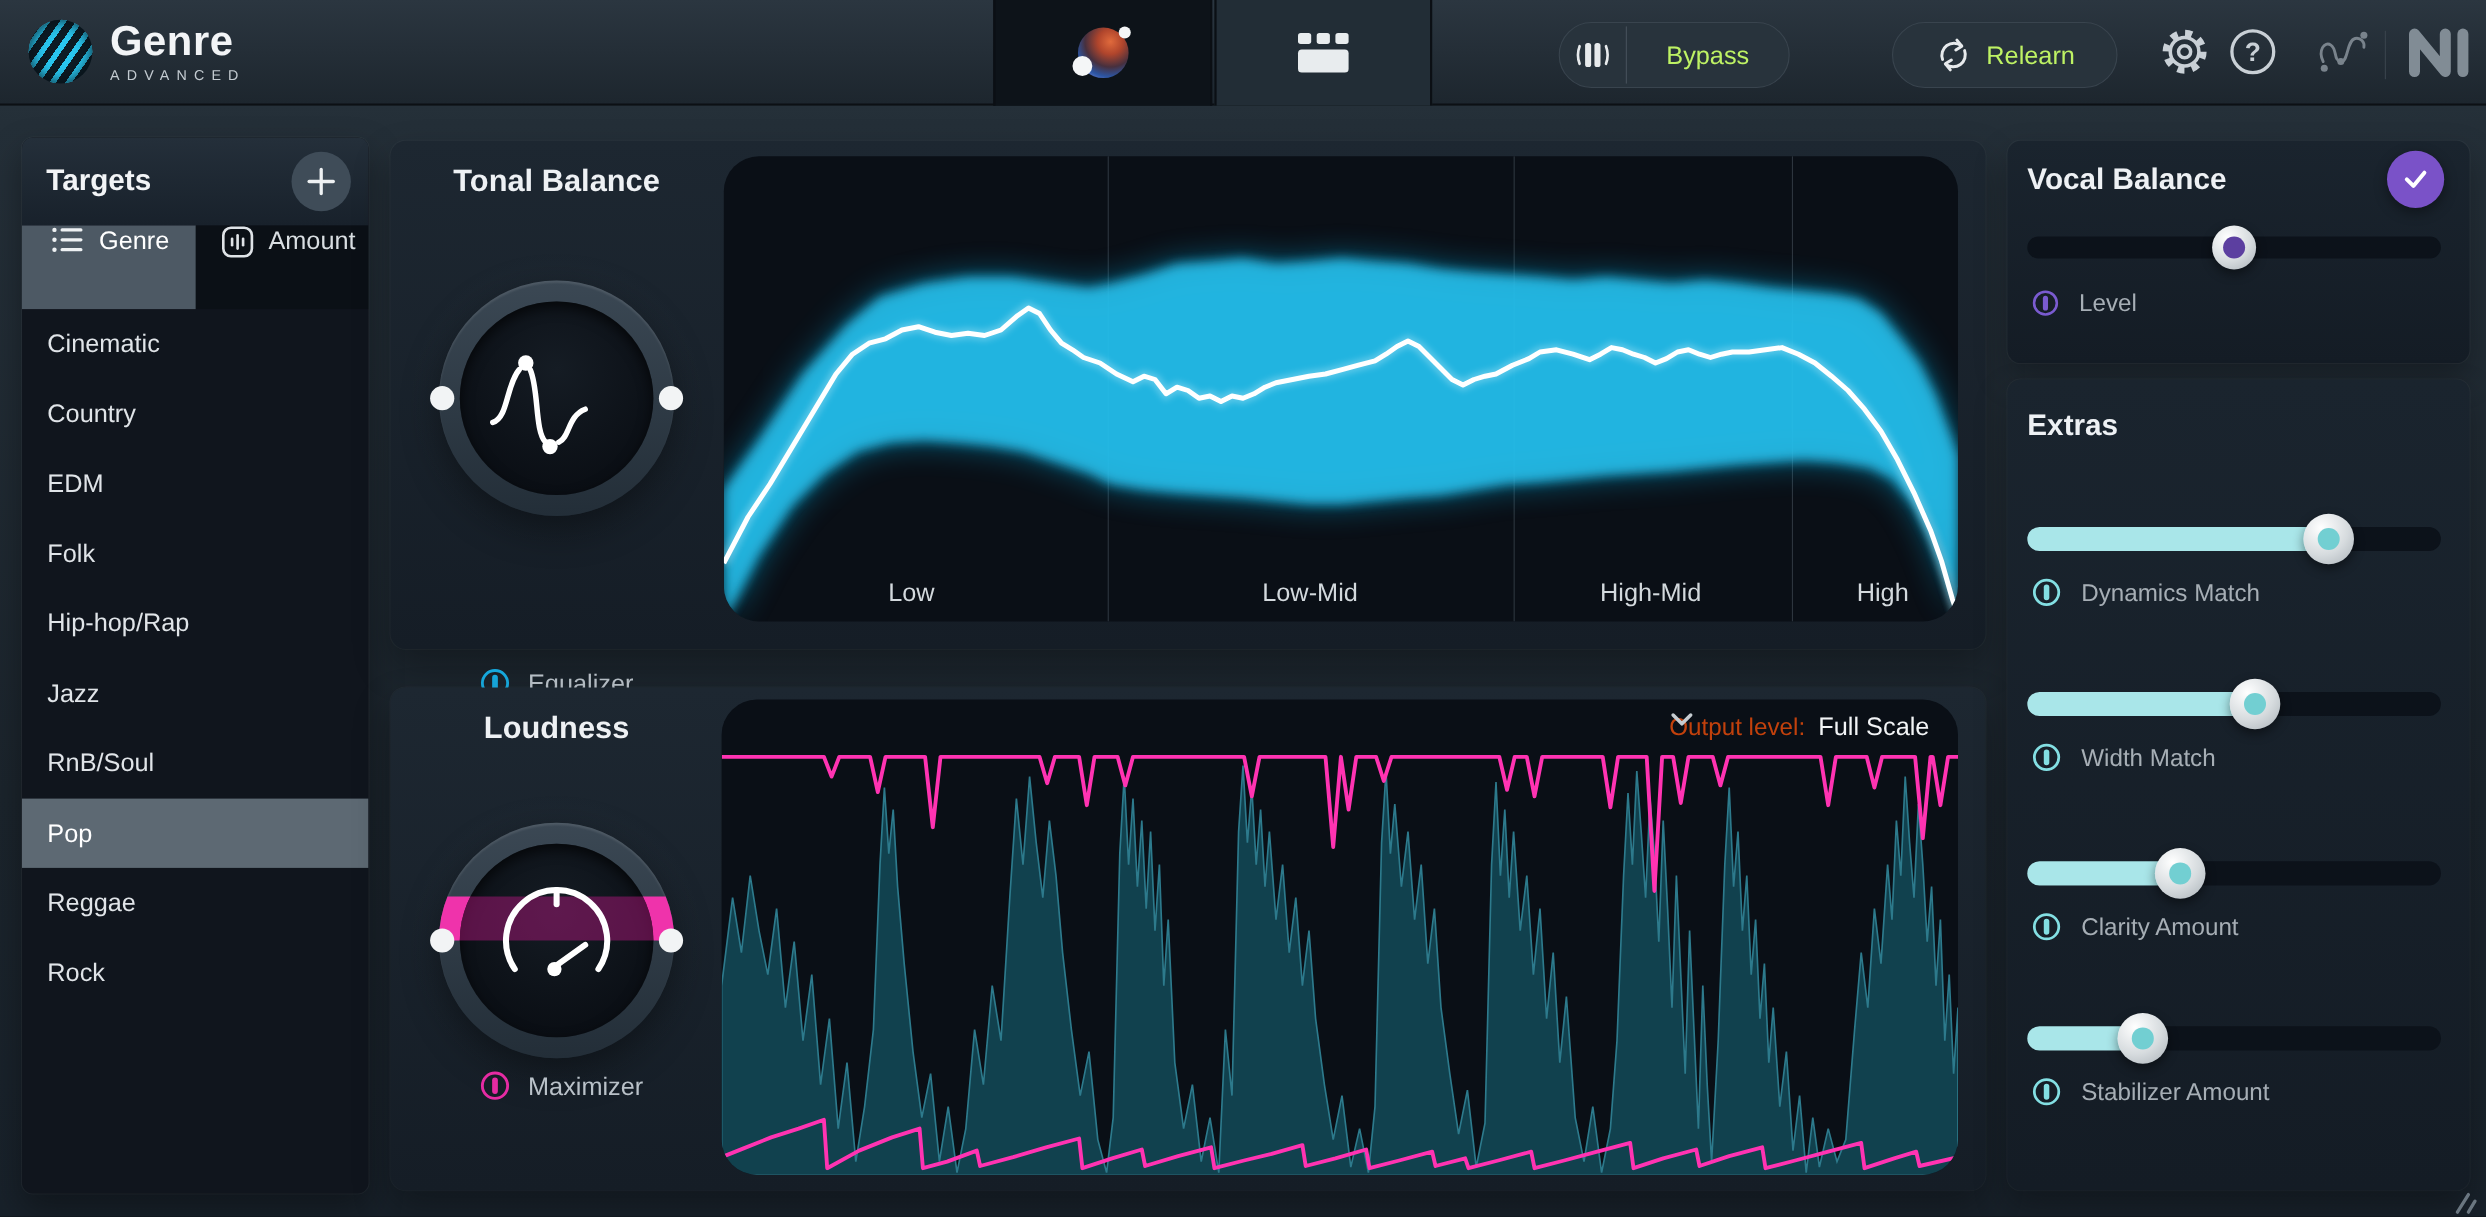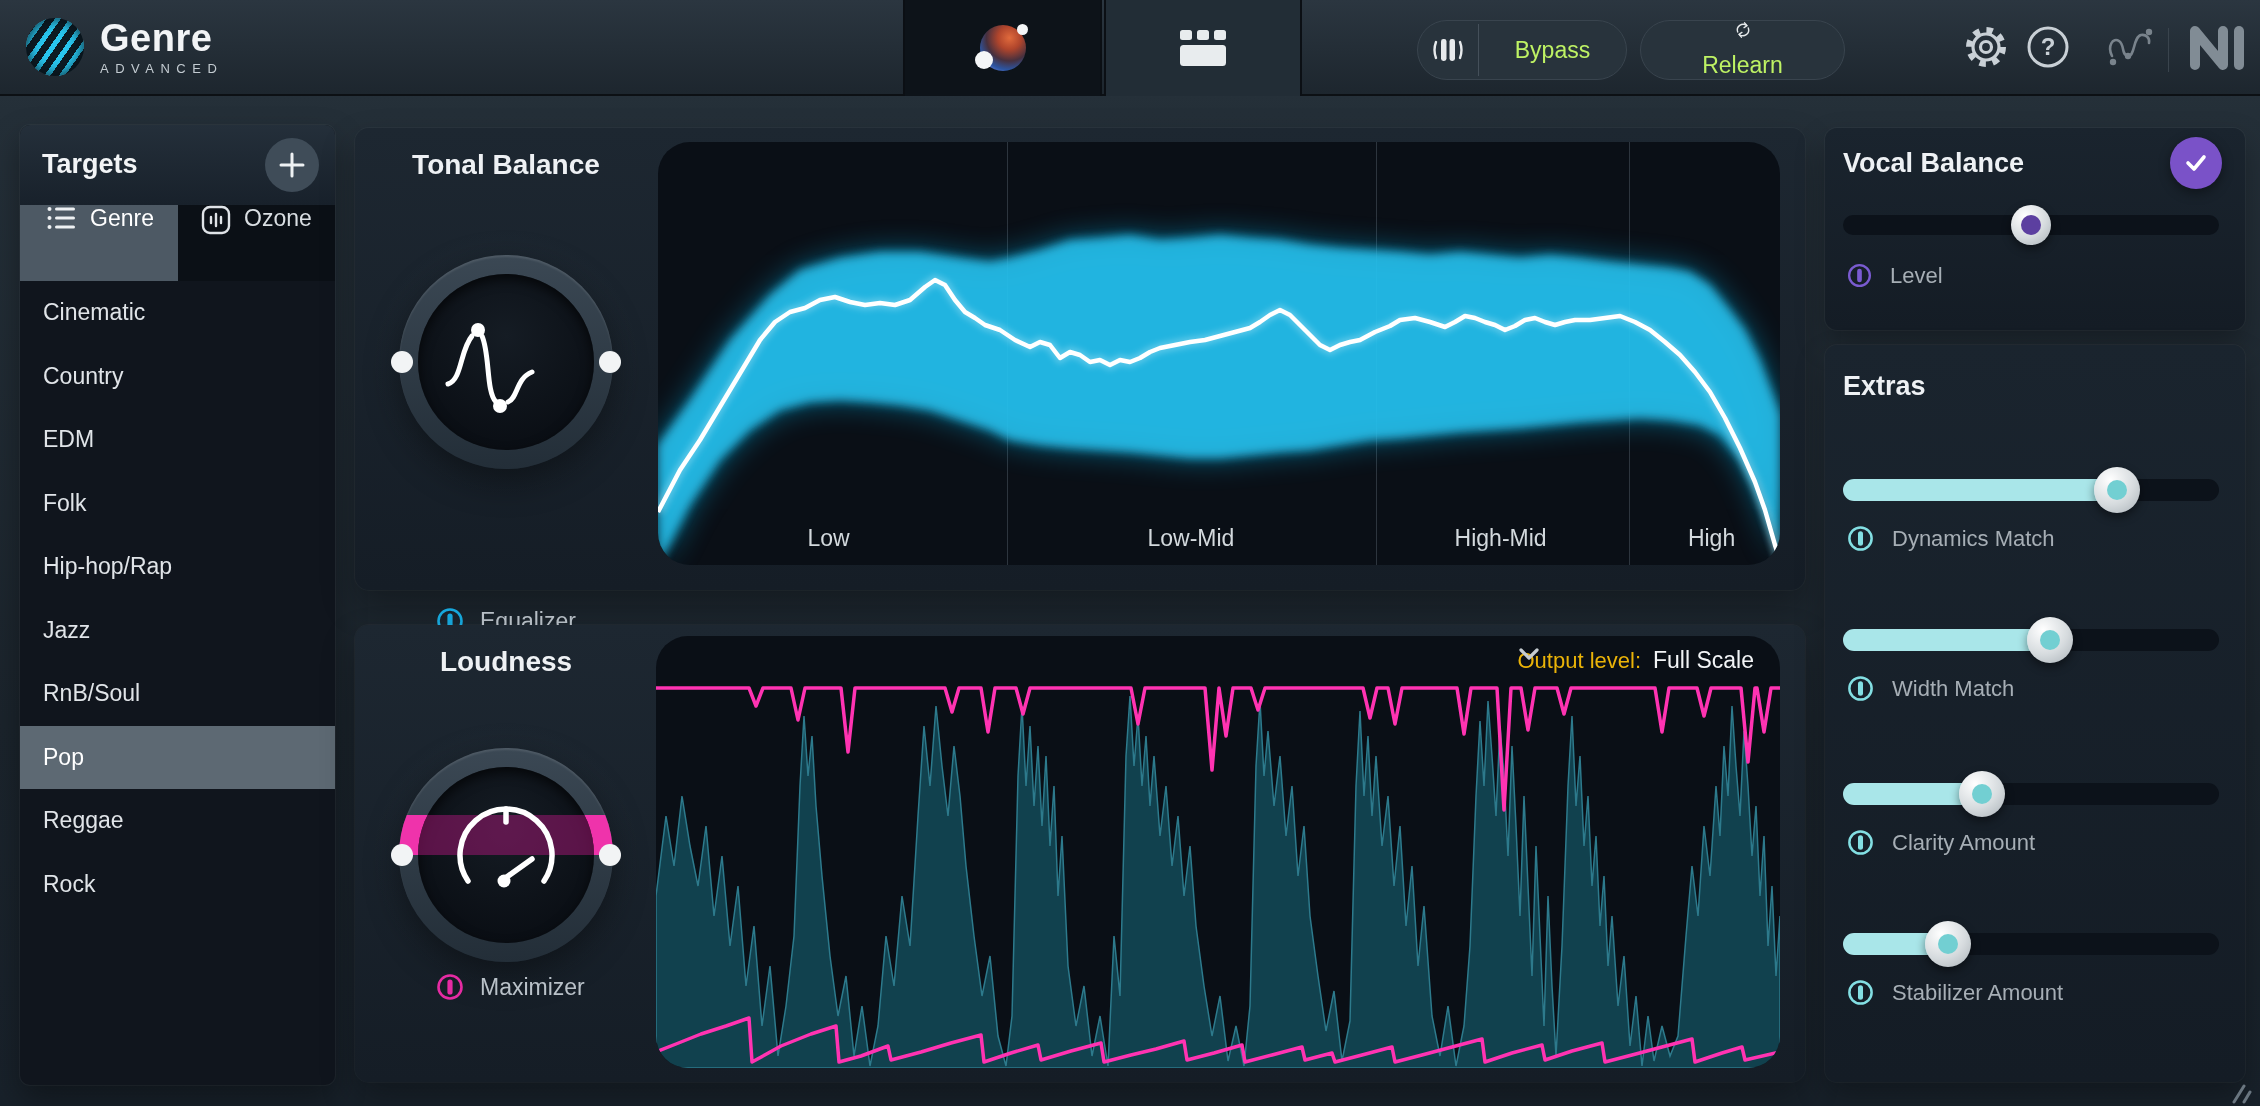--- a/index.html
+++ b/index.html
@@ -82,21 +82,21 @@
 
   .chart { position:absolute; border-radius:32px; background:#0a0f16; overflow:hidden; }
   .chart.tb { left:303px; top:14px; width:1122px; height:423px; }
   .chart.ld { left:301px; top:11px; width:1124px; height:432px; }
   .chart svg { position:absolute; left:0; top:0; z-index:2; }
   .gridline { position:absolute; top:0; bottom:0; width:1px; background:rgba(135,155,170,.28); z-index:1; }
   .bandlab { position:absolute; bottom:13px; transform:translateX(-50%);
              font-size:23px; color:#d3d9dd; z-index:3; }
   .outrow { position:absolute; top:11px; right:26px; display:flex; align-items:center; gap:12px;
             font-size:22px; z-index:4; }
-  .outrow .olabel { color:#eab308; }
+  .outrow .olabel { color:#c2410c; }
   .outrow .ovalue { color:#f2f4f6; font-size:23px; cursor:pointer; }
 
   
   .card { position:absolute; left:1825px; width:420px; border-radius:12px;
           background:linear-gradient(180deg,#1a242e,#141c25);
           box-shadow:0 0 0 1px rgba(255,255,255,.035), 0 14px 30px rgba(0,0,0,.3); }
   .card.vocal { top:128px; height:202px; }
   .card.extras { top:345px; height:737px; }
   .card-title { position:absolute; left:18px; font-size:27px; font-weight:700; color:#eef1f4; }
   .check-btn { position:absolute; left:345px; top:9px; width:52px; height:52px; border-radius:50%;
@@ -153,21 +153,21 @@
               <path d="M30,10 Q33,18 30,26"></path>
           </g>
           <rect x="11" y="7" width="5.5" height="22" rx="2.4" fill="#e7eaec"></rect>
           <rect x="19.5" y="7" width="5.5" height="22" rx="2.4" fill="#e7eaec"></rect>
         </svg>
       </div>
       <div class="pdiv"></div>
       <div class="plabel">Bypass</div>
     </div>
 
-    <div class="pill" style="left:1640px;width:205px;justify-content:center;gap:13px;flex-direction:column;">
+    <div class="pill" style="left:1720px;width:205px;justify-content:center;gap:13px;">
       <svg width="34" height="34" viewBox="0 0 34 34">
         <g stroke="#e7eaec" stroke-width="2.7" fill="none" stroke-linecap="round" stroke-linejoin="round">
           <path d="M7,21 A11,11 0 0 1 24,8.5"></path>
             <path d="M20,3.5 L24.5,9 L19,12.5"></path>
           <path d="M27,13 A11,11 0 0 1 10,25.5"></path>
             <path d="M14,30.5 L9.5,25 L15,21.5"></path>
         </g>
       </svg>
       <span>Relearn</span>
     </div>
@@ -224,21 +224,21 @@
       </div>
       <div class="ttab custom">
         <svg width="30" height="30" viewBox="0 0 30 30">
           <rect x="2" y="2" width="26" height="26" rx="7" fill="none" stroke="#dfe3e7" stroke-width="2.4"></rect>
           <g stroke="#dfe3e7" stroke-width="2.4" stroke-linecap="round">
               <line x1="10" y1="12" x2="10" y2="18"></line>
               <line x1="15" y1="9" x2="15" y2="21"></line>
               <line x1="20" y1="12" x2="20" y2="18"></line>
             </g>
         </svg>
-        <span>Ozone</span>
+        <span>Amount</span>
       </div>
     </div>
     <div class="genre-list">
         <div class="genre-item">Cinematic</div>
         <div class="genre-item">Country</div>
         <div class="genre-item">EDM</div>
         <div class="genre-item">Folk</div>
         <div class="genre-item">Hip-hop/Rap</div>
         <div class="genre-item">Jazz</div>
         <div class="genre-item">RnB/Soul</div>

